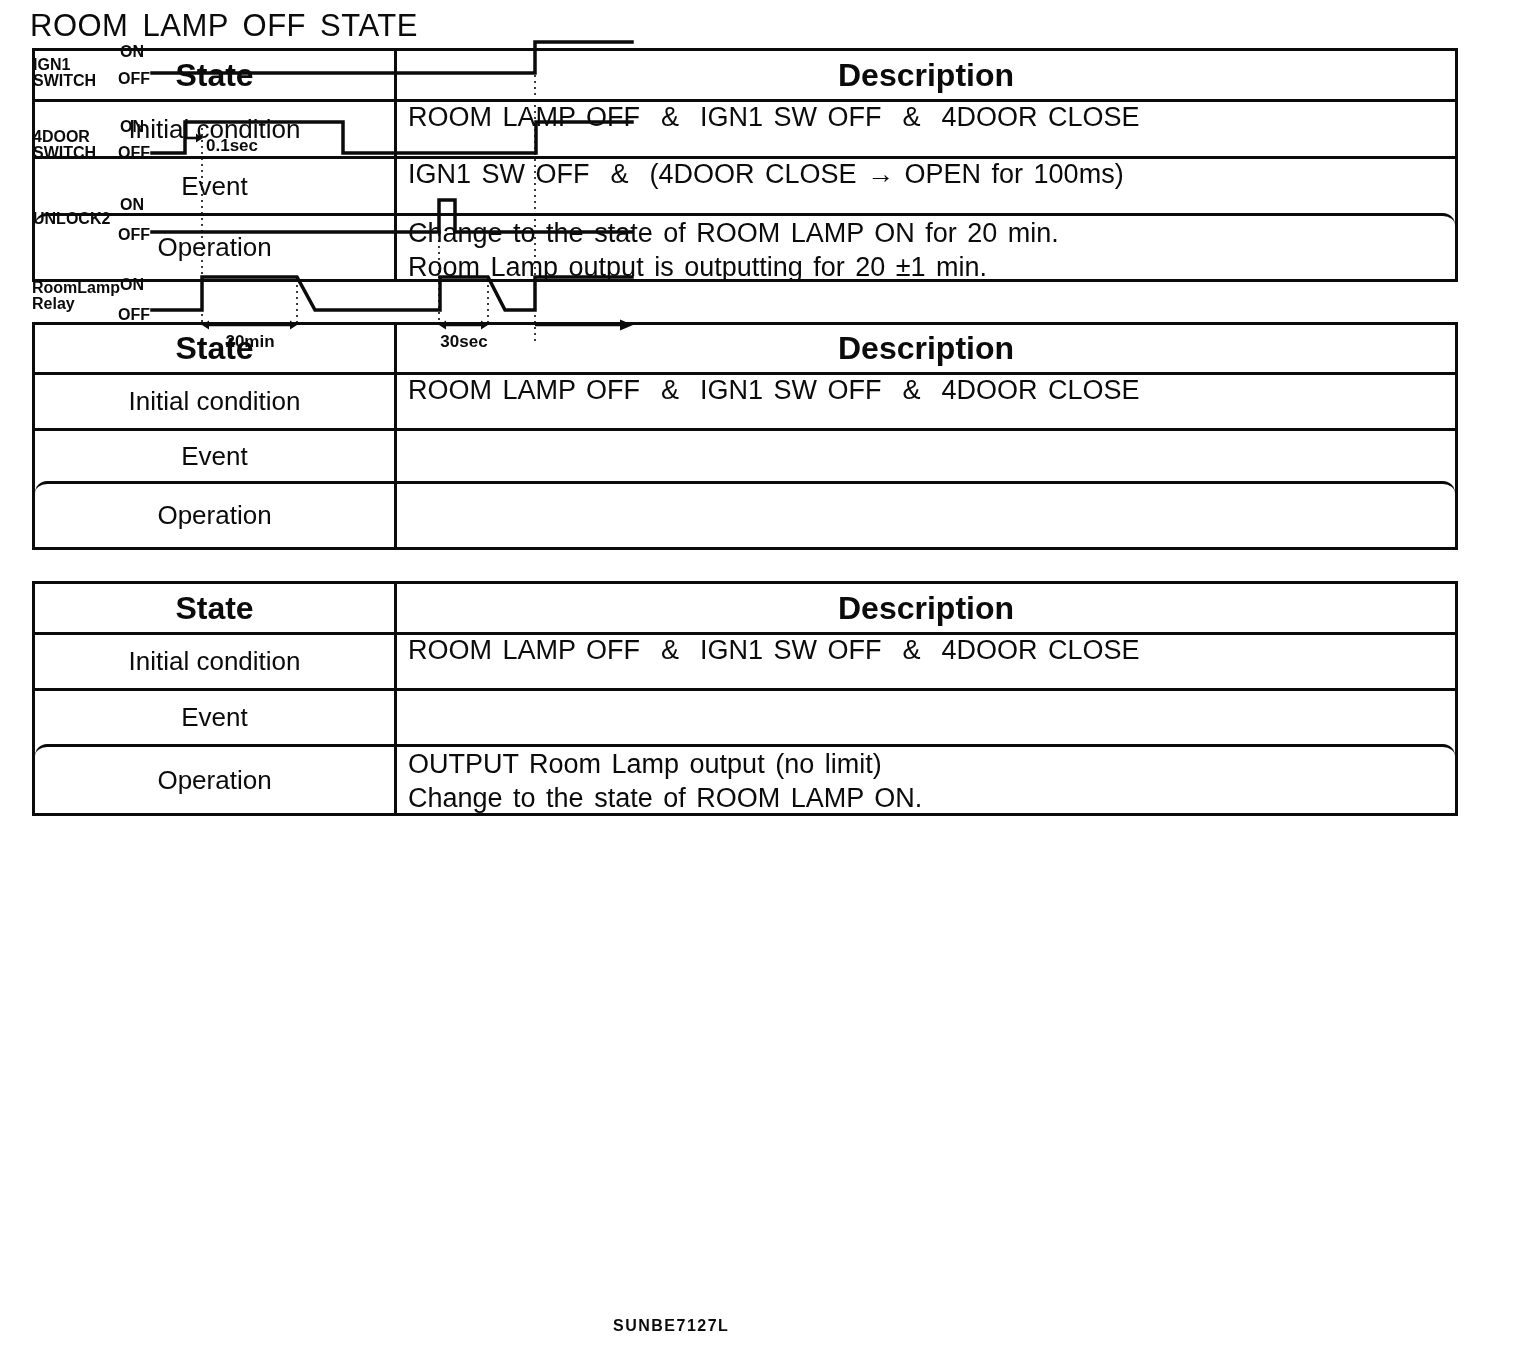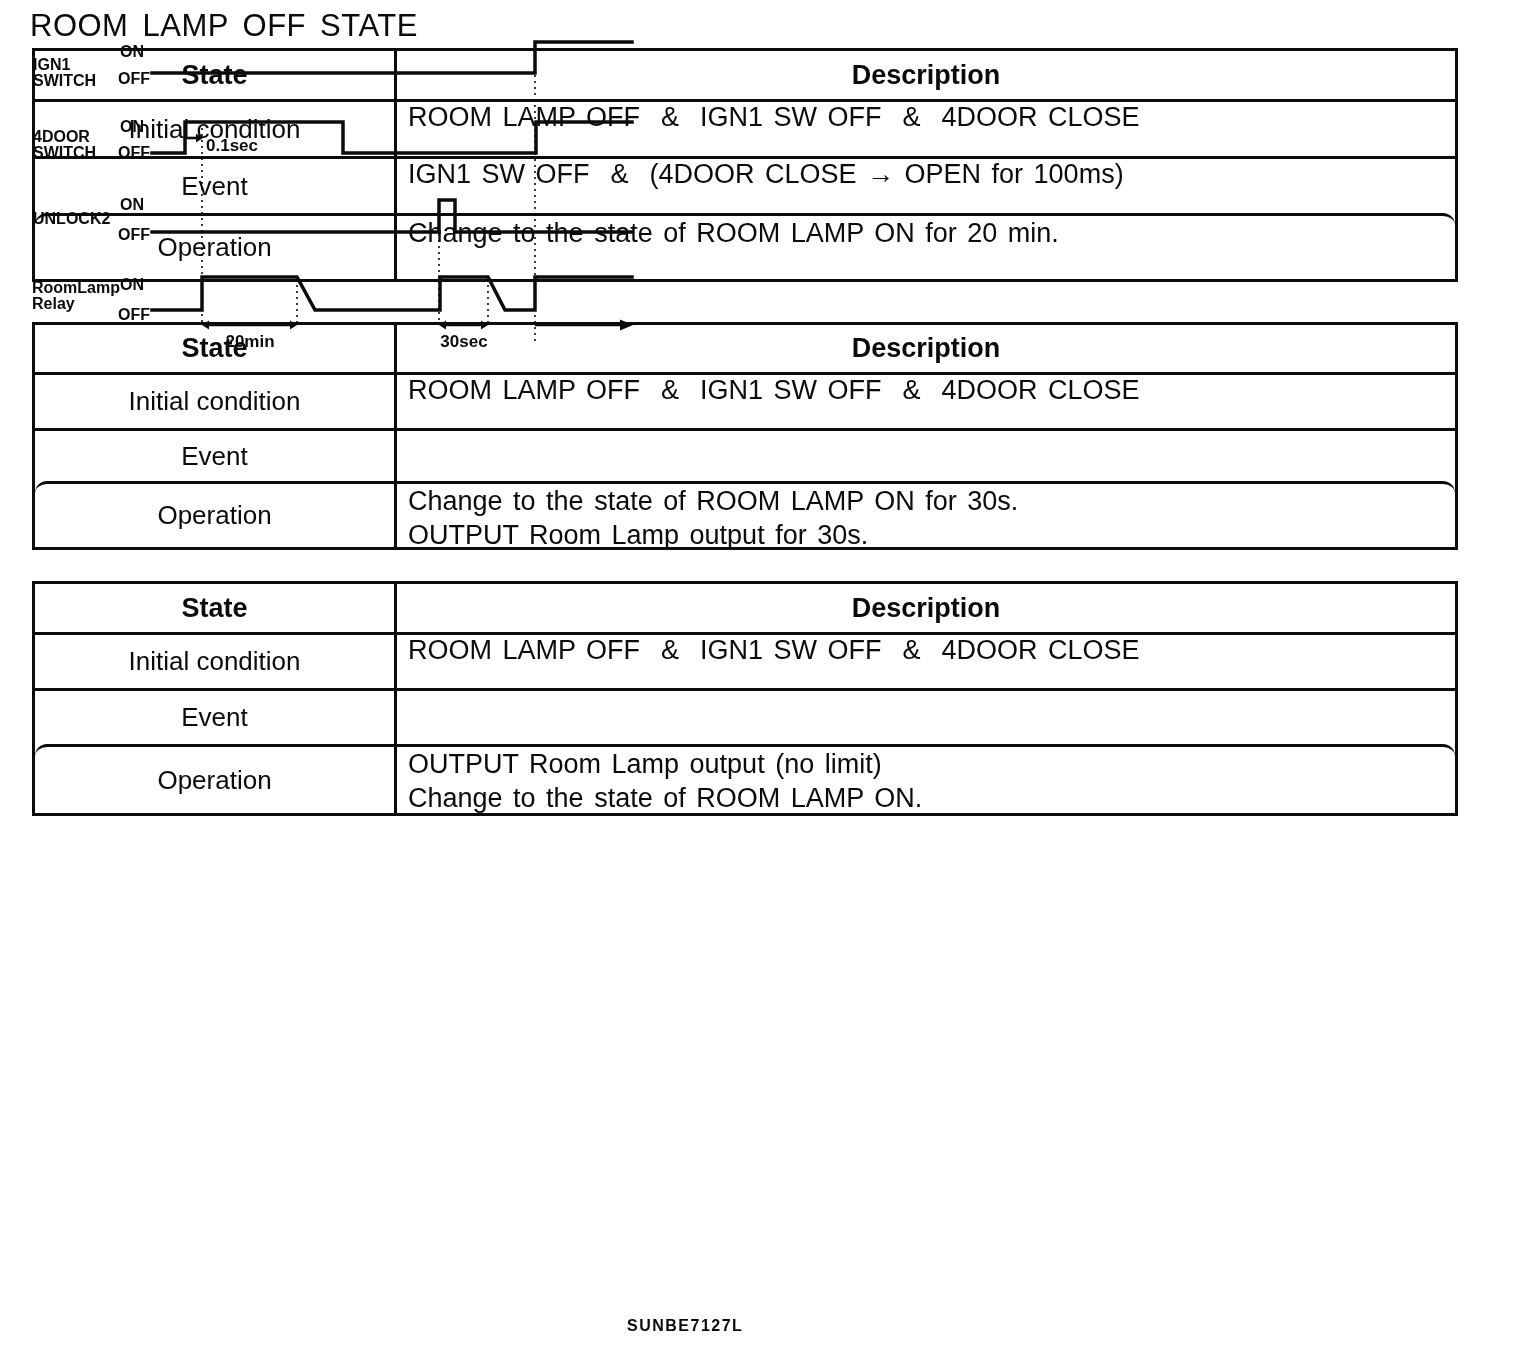--- a/index.html
+++ b/index.html
@@ -22,28 +22,28 @@
   .c1{
     flex:0 0 362px;border-right:3px solid #0b0b0b;box-sizing:border-box;
     display:flex;align-items:center;justify-content:center;
     font-size:26px;
   }
   .c2{
     flex:1 1 auto;display:flex;flex-direction:column;
     padding-left:11px;font-size:27px;white-space:pre-wrap;word-spacing:3px;
   }
   .hdr .c1,.hdr .c2{
-    font-weight:bold;font-size:27px;padding-left:0;
+    font-weight:bold;font-size:32px;padding-left:0;
     align-items:center;justify-content:center;flex-direction:row;white-space:normal;
   }
   .opline{line-height:34px;}
   .diagram{position:absolute;left:0;top:880;width:720px;height:400px;}
   .code{
     position:absolute;left:613px;top:1317px;
-    font-size:16px;font-weight:bold;letter-spacing:1.5px;margin-left:14px;
+    font-size:16px;font-weight:bold;letter-spacing:1.5px;
   }
   svg text{font-family:"Liberation Sans",sans-serif;font-weight:bold;fill:#0b0b0b;}
   .sig{fill:none;stroke:#0b0b0b;stroke-width:3.5;stroke-linejoin:miter;stroke-linecap:square;}
   .dot{fill:none;stroke:#0b0b0b;stroke-width:1.6;stroke-dasharray:2 4;}
   .arr{fill:none;stroke:#0b0b0b;stroke-width:2.6;}
   .head{fill:#0b0b0b;stroke:none;}
 </style>
 </head>
 <body>
 
@@ -59,42 +59,39 @@
     <div class="c2"><span>ROOM LAMP OFF  &amp;  IGN1 SW OFF  &amp;  4DOOR CLOSE</span></div>
   </div>
   <div class="trow" style="height:54px;">
     <div class="c1">Event</div>
     <div class="c2"><span>IGN1 SW OFF  &amp;  (4DOOR CLOSE → OPEN for 100ms)</span></div>
   </div>
   <div class="trow grow">
     <div class="c1">Operation</div>
     <div class="c2">
       <div class="opline">Change to the state of ROOM LAMP ON for 20 min.</div>
+      <div class="opline">Room Lamp output is outputting for 20 ±1 min.</div>
     </div>
   </div>
 </div>
 
 <div class="tbl" style="top:322px;height:228px;">
   <div class="trow hdr first" style="height:47px;">
     <div class="c1">State</div>
     <div class="c2">Description</div>
   </div>
   <div class="trow" style="height:53px;">
     <div class="c1">Initial condition</div>
     <div class="c2"><span>ROOM LAMP OFF  &amp;  IGN1 SW OFF  &amp;  4DOOR CLOSE</span></div>
   </div>
   <div class="trow" style="height:50px;">
     <div class="c1">Event</div>
   </div>
   <div class="trow grow">
     <div class="c1">Operation</div>
-    <div class="c2">
-      <div class="opline">Change to the state of ROOM LAMP ON for 30s.</div>
-      <div class="opline">OUTPUT Room Lamp output for 30s.</div>
-    </div>
   </div>
 </div>
 
 <div class="tbl" style="top:581px;height:235px;">
   <div class="trow hdr first" style="height:48px;">
     <div class="c1">State</div>
     <div class="c2">Description</div>
   </div>
   <div class="trow" style="height:53px;">
     <div class="c1">Initial condition</div>

